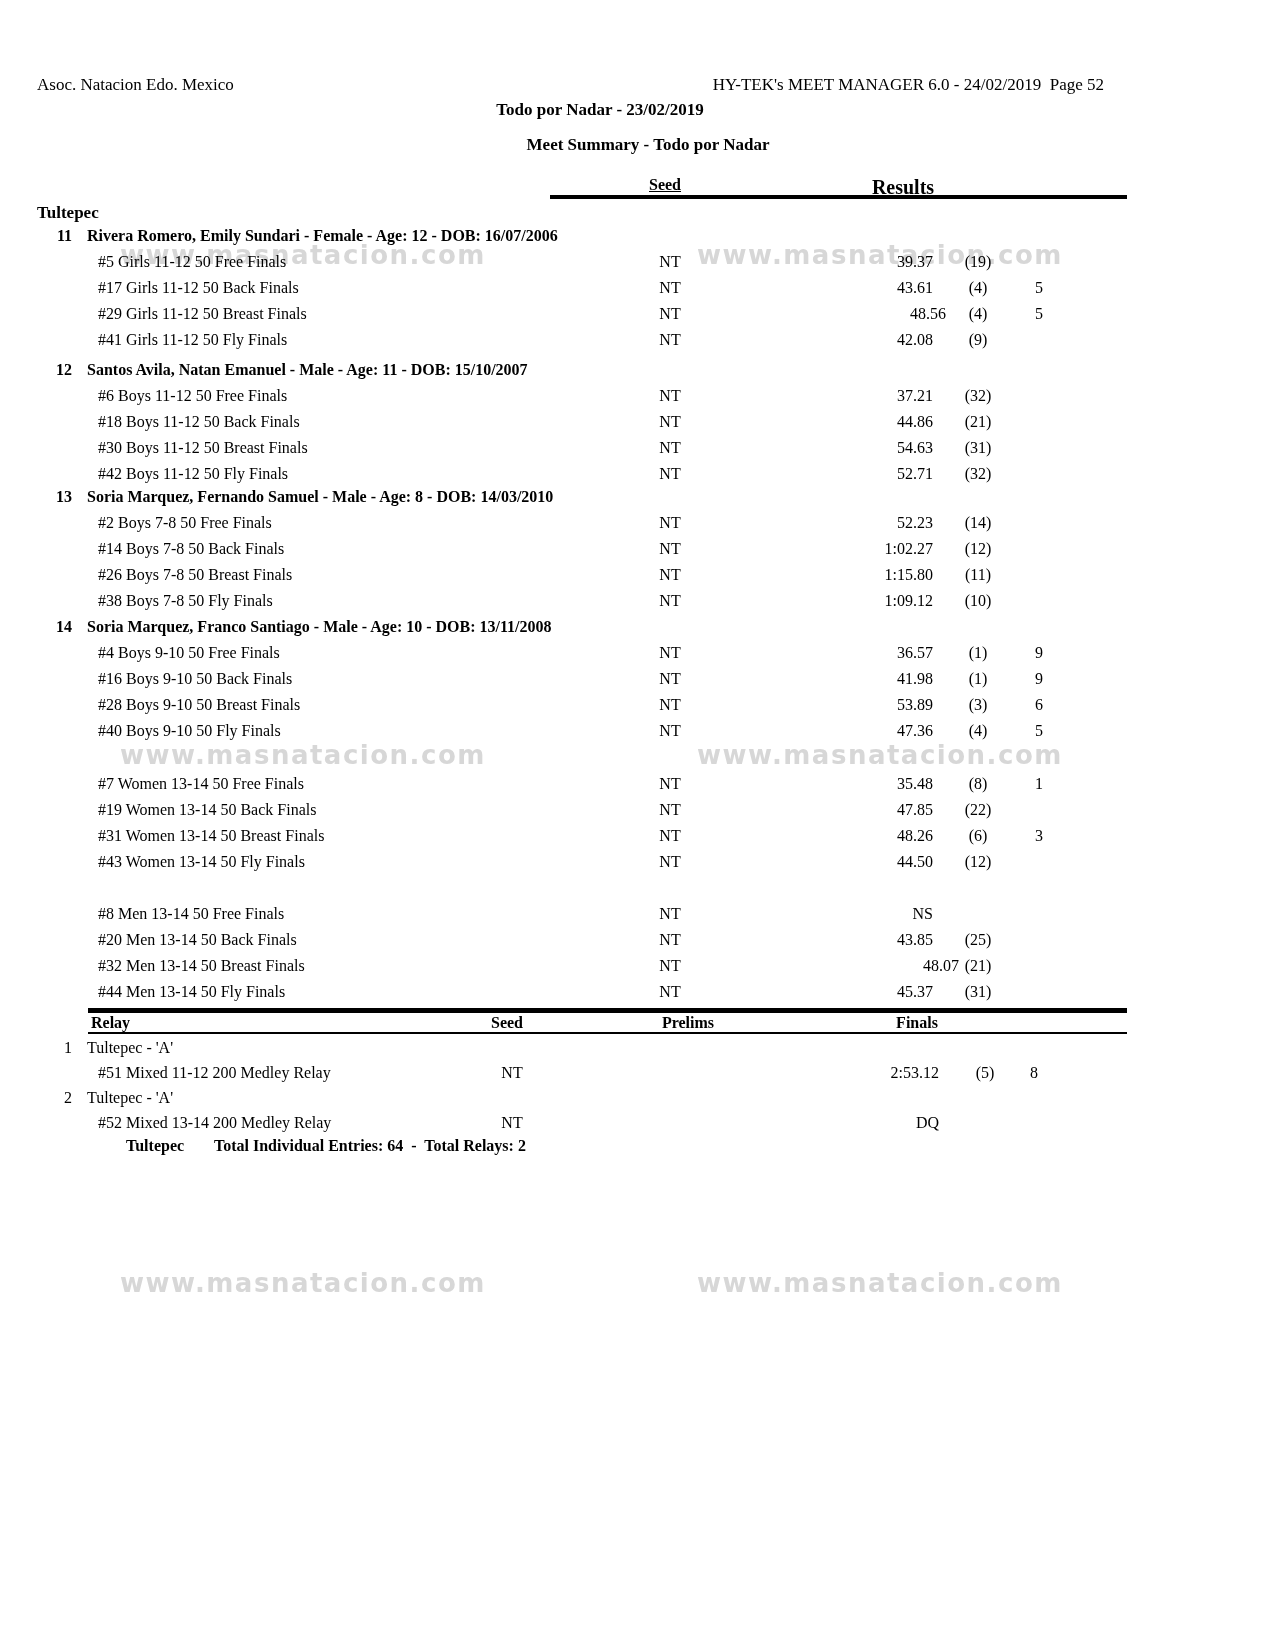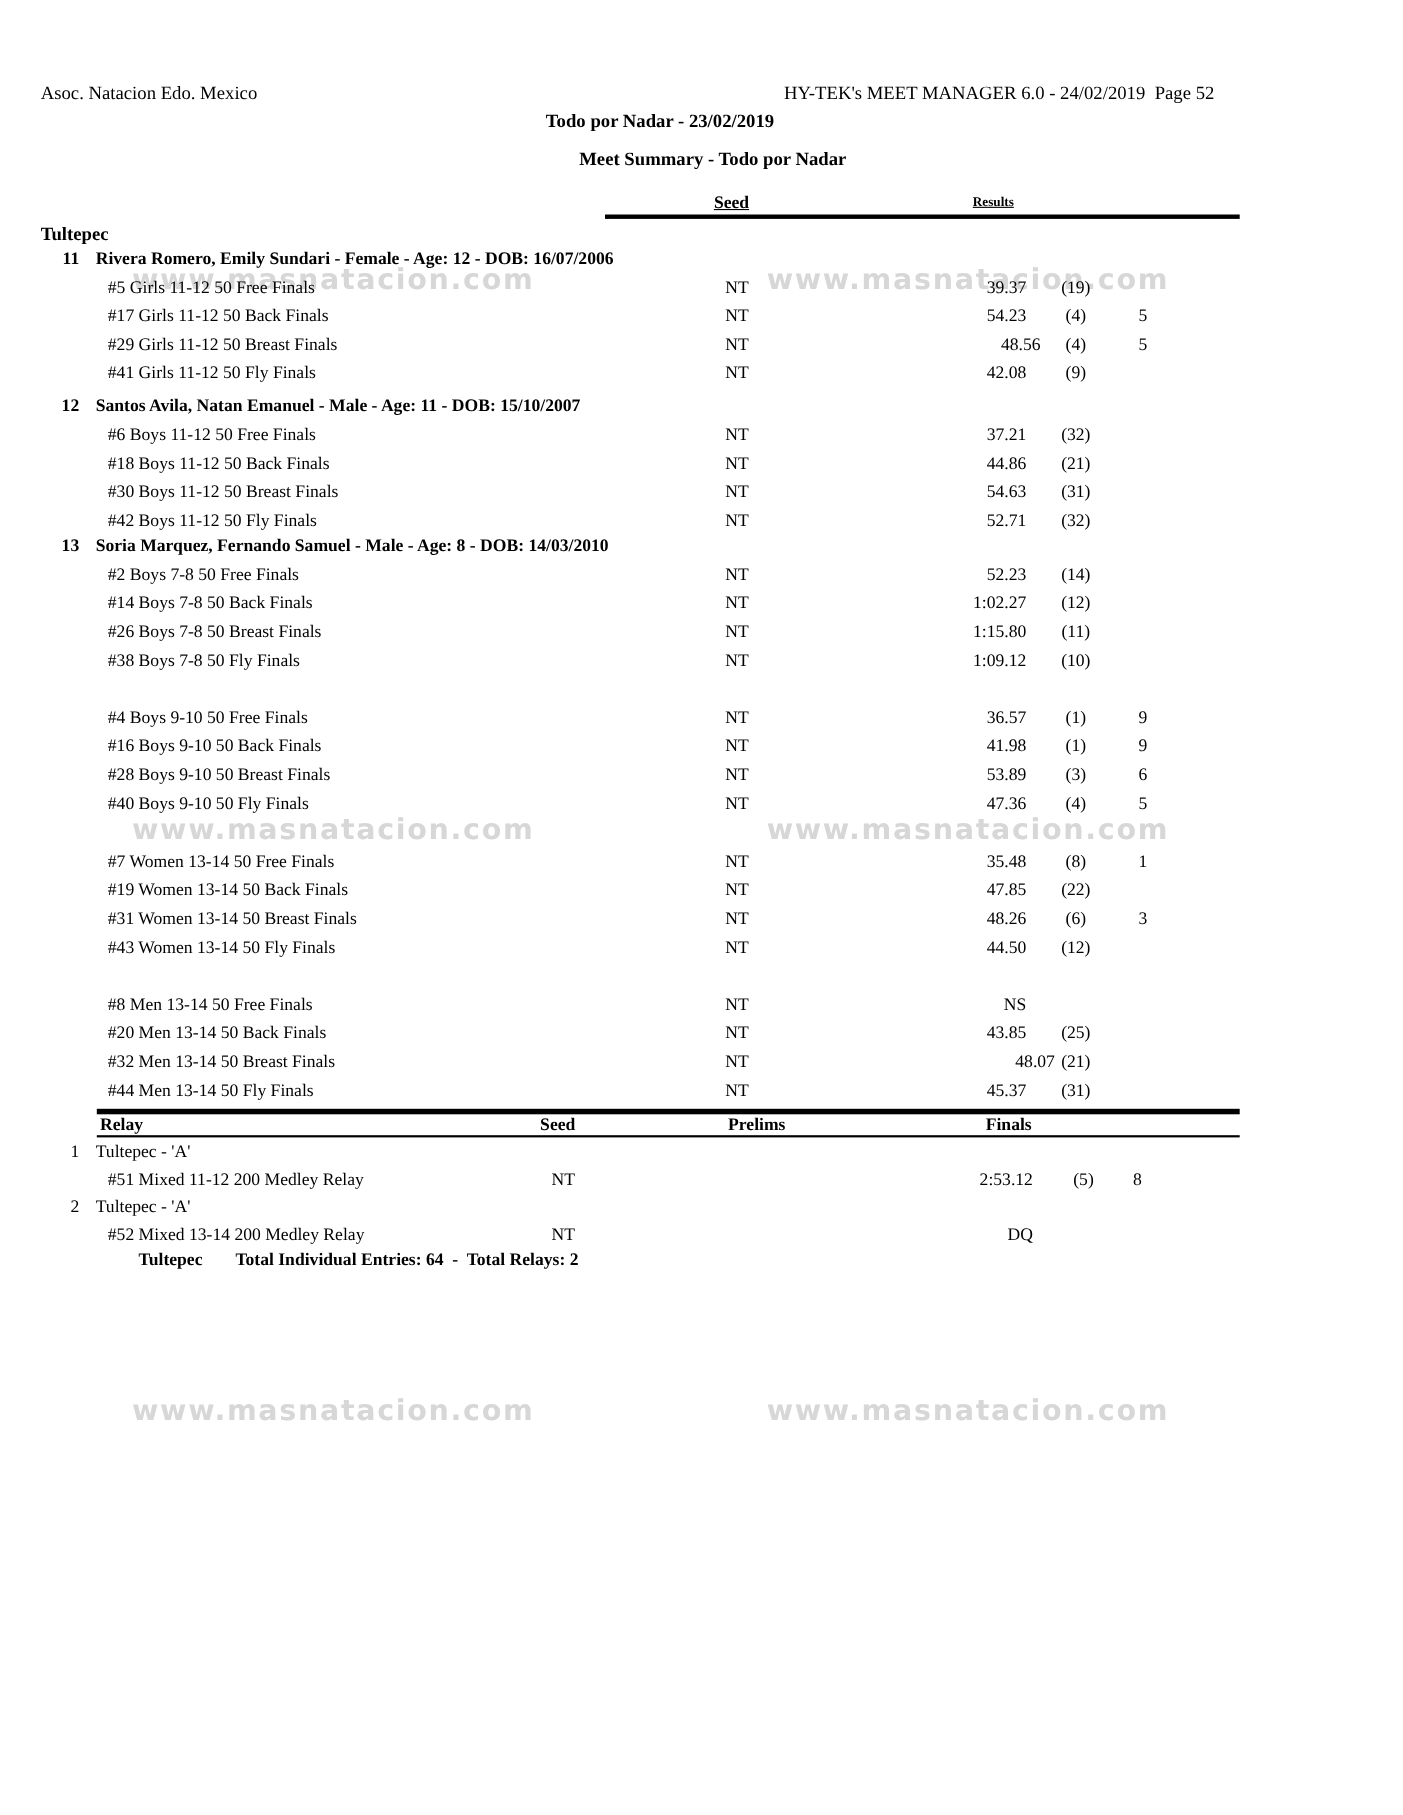--- a/index.html
+++ b/index.html
@@ -57,40 +57,40 @@
   <span class="wm" style="left: 697px; top: 740px; color: rgb(215, 215, 215);">www.masnatacion.com</span>
   <span class="wm" style="left: 120px; top: 1268px; color: rgb(215, 215, 215);">www.masnatacion.com</span>
   <span class="wm" style="left: 697px; top: 1268px; color: rgb(215, 215, 215);">www.masnatacion.com</span>
 
   <span class="abs fs17 hdr" style="left:37px;top:75px;">Asoc. Natacion Edo. Mexico</span>
   <span class="abs fs17 hdr" style="right:171px;top:75px;">HY-TEK's MEET MANAGER 6.0 - 24/02/2019  Page 52</span>
   <span class="abs fs17 b center1200 hdr" style="top:100px;">Todo por Nadar - 23/02/2019</span>
   <span class="abs fs17 b center1200 hdr" style="top:135px;padding-left:48px;">Meet Summary - Todo por Nadar</span>
 
   <span class="abs b u hdr" style="left:665px;top:176px;font-size:16px;transform:translateX(-50%);">Seed</span>
-  <span class="abs b u hdr" style="left:903px;top:176px;font-size:12px;transform:translateX(-50%);">Results</span>
+  <span class="abs b u hdr" style="left:903px;top:176px;font-size:20px;transform:translateX(-50%);">Results</span>
   <div class="rule" style="left:550px;top:195px;width:577px;height:4px;"></div>
 
   <span class="abs b fs17 hdr" style="left:37px;top:203px;">Tultepec</span>
 
   <div id="rows">
       <div class="row" style="top: 227px;">
         <span class="c-num b">11</span>
         <span class="c-name b">Rivera Romero, Emily Sundari - Female - Age: 12 - DOB: 16/07/2006</span>
       </div>
       <div class="row" style="top: 253px;">
         <span class="c-desc">#5 Girls 11-12 50 Free Finals</span>
         <span class="c-seed">NT</span>
         <span class="c-result">39.37</span>
         <span class="c-place">(19)</span>
       </div>
       <div class="row" style="top: 279px;">
         <span class="c-desc">#17 Girls 11-12 50 Back Finals</span>
         <span class="c-seed">NT</span>
-        <span class="c-result">54.23</span>
+        <span class="c-result">43.61</span>
         <span class="c-place">(4)</span>
         <span class="c-pts">5</span>
       </div>
       <div class="row" style="top: 305px; padding-left: 13px;">
         <span class="c-desc">#29 Girls 11-12 50 Breast Finals</span>
         <span class="c-seed">NT</span>
         <span class="c-result">48.56</span>
         <span class="c-place">(4)</span>
         <span class="c-pts">5</span>
       </div>
@@ -148,20 +148,24 @@
         <span class="c-desc">#26 Boys 7-8 50 Breast Finals</span>
         <span class="c-seed">NT</span>
         <span class="c-result">1:15.80</span>
         <span class="c-place">(11)</span>
       </div>
       <div class="row" style="top: 592px;">
         <span class="c-desc">#38 Boys 7-8 50 Fly Finals</span>
         <span class="c-seed">NT</span>
         <span class="c-result">1:09.12</span>
         <span class="c-place">(10)</span>
+      </div>
+      <div class="row" style="top: 618px;">
+        <span class="c-num b">14</span>
+        <span class="c-name b">Soria Marquez, Franco Santiago - Male - Age: 10 - DOB: 13/11/2008</span>
       </div>
       <div class="row" style="top: 644px;">
         <span class="c-desc">#4 Boys 9-10 50 Free Finals</span>
         <span class="c-seed">NT</span>
         <span class="c-result">36.57</span>
         <span class="c-place">(1)</span>
         <span class="c-pts">9</span>
       </div>
       <div class="row" style="top: 670px;">
         <span class="c-desc">#16 Boys 9-10 50 Back Finals</span>

